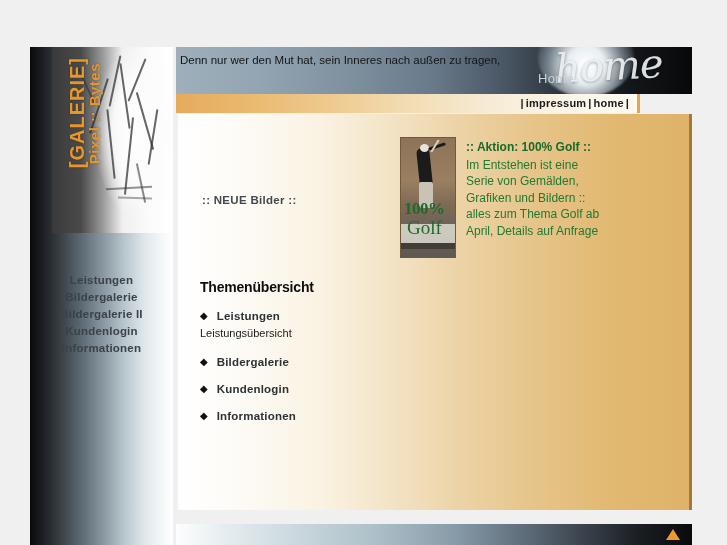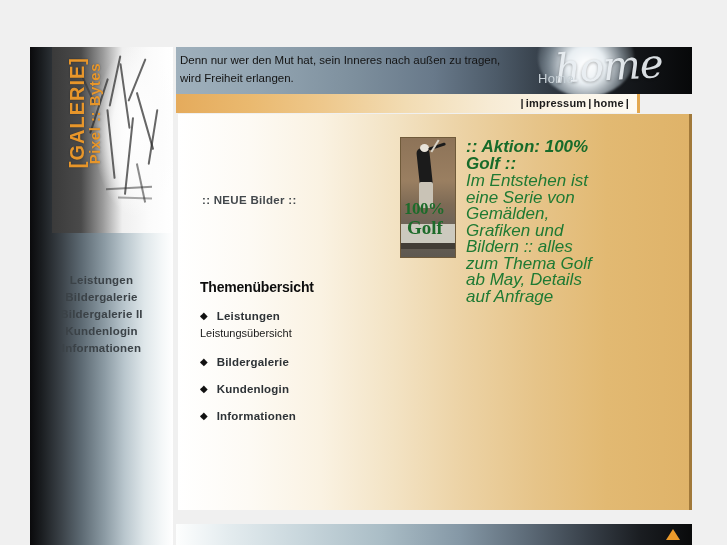--- a/index.html
+++ b/index.html
@@ -329,34 +329,33 @@
     font-size: 17px;
     color: #1d6b2b;
     letter-spacing: -.5px;
     line-height: 17px;
   }
   #promo-img .golfword {
     position: absolute;
     left: 6px;
     top: 80px;
     font-family: "Liberation Serif", serif;
-    font-weight: bold;
+    font-weight: normal;
     font-size: 19px;
     color: #1d6b2b;
     line-height: 19px;
   }
   #promo-text {
     position: absolute;
     left: 66px;
     top: 2px;
     width: 140px;
     color: #1f7a33;
-    font-size: 17px;
+    font-size: 12px;
     line-height: 16.5px;
-    font-style: italic;
   }
   #promo-title {
     display: block;
     font-weight: bold;
     color: #176b2a;
     margin-bottom: 1px;
   }
 
   #themen-title {
     position: absolute;
@@ -461,21 +460,20 @@
     <a class="sidenav-item" href="#">Bildergalerie II</a>
     <a class="sidenav-item" href="#">Kundenlogin</a>
     <a class="sidenav-item" href="#">Informationen</a>
   </nav>
 </div>
 
 <div id="header">
   <div id="header-glow"></div>
   <div id="header-quote">
     <div>Denn nur wer den Mut hat, sein Inneres nach außen zu tragen,</div>
-    <div>wird Freiheit erlangen.</div>
   </div>
   <div id="home-script">home</div>
   <div id="home-label">Home</div>
 </div>
 
 <div id="topnav">
   <div id="topnav-links"><span class="sep">|</span><a href="#">impressum</a><span class="sep">|</span><a href="#">home</a><span class="sep">|</span></div>
 </div>
 
 <div id="content">
@@ -489,21 +487,21 @@
       <span class="golfer-arm"></span>
       <span class="golfer-club"></span>
       <span class="golfer-leg"></span>
       <span class="band"></span>
       <span class="band2"></span>
       <span class="pct">100%</span>
       <span class="golfword">Golf</span>
     </div>
     <div id="promo-text">
       <span id="promo-title">:: Aktion: 100% Golf ::</span>
-      <span>Im Entstehen ist eine Serie von Gemälden, Grafiken und Bildern :: alles zum Thema Golf ab May, Details auf Anfrage</span>
+      <span>Im Entstehen ist eine Serie von Gemälden, Grafiken und Bildern :: alles zum Thema Golf ab April, Details auf Anfrage</span>
     </div>
   </div>
 
   <h1 id="themen-title">Themenübersicht</h1>
 
   <div id="topics">
 
     <div class="topic">
       <div class="topic-head">
         <span class="bullet">◆</span>

